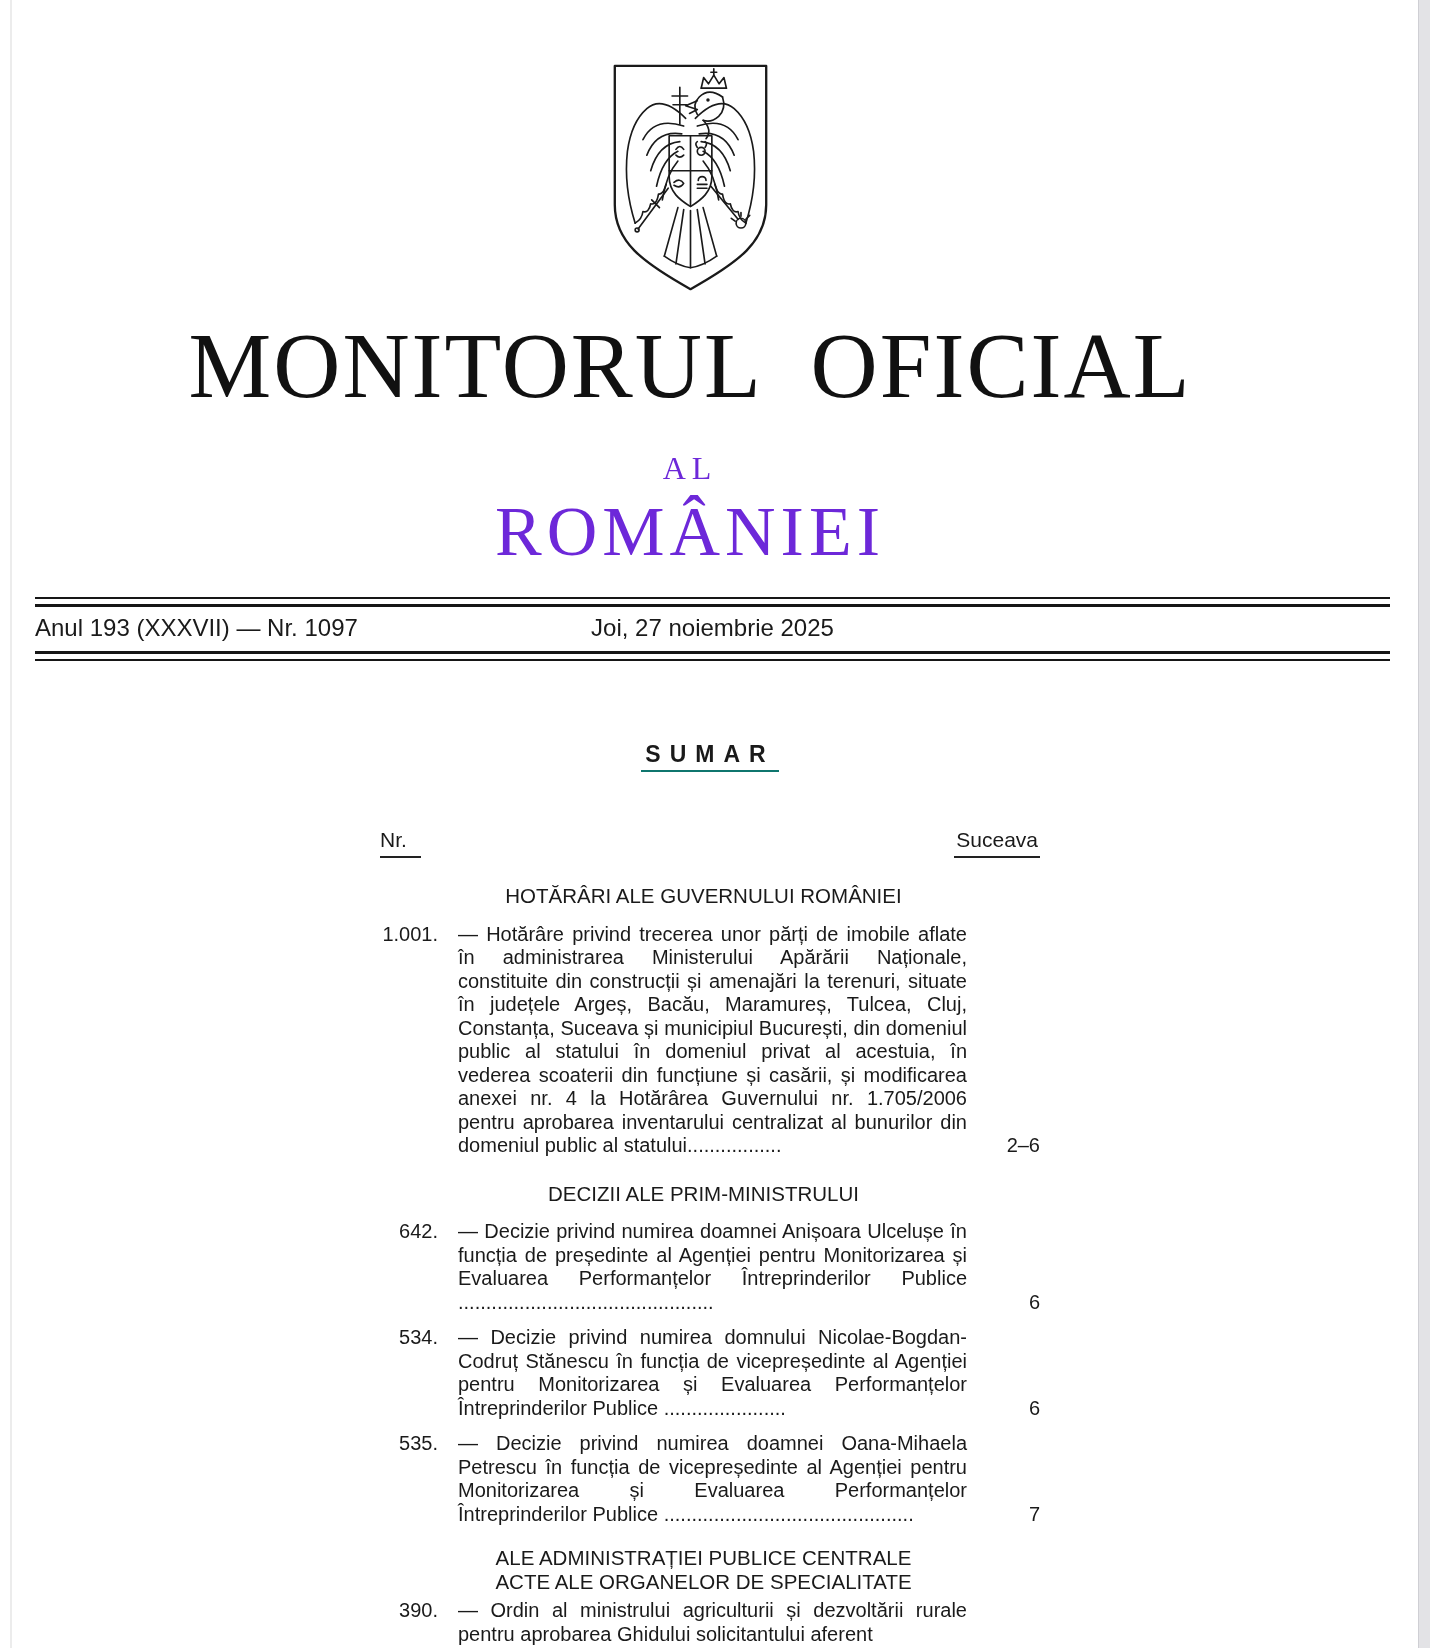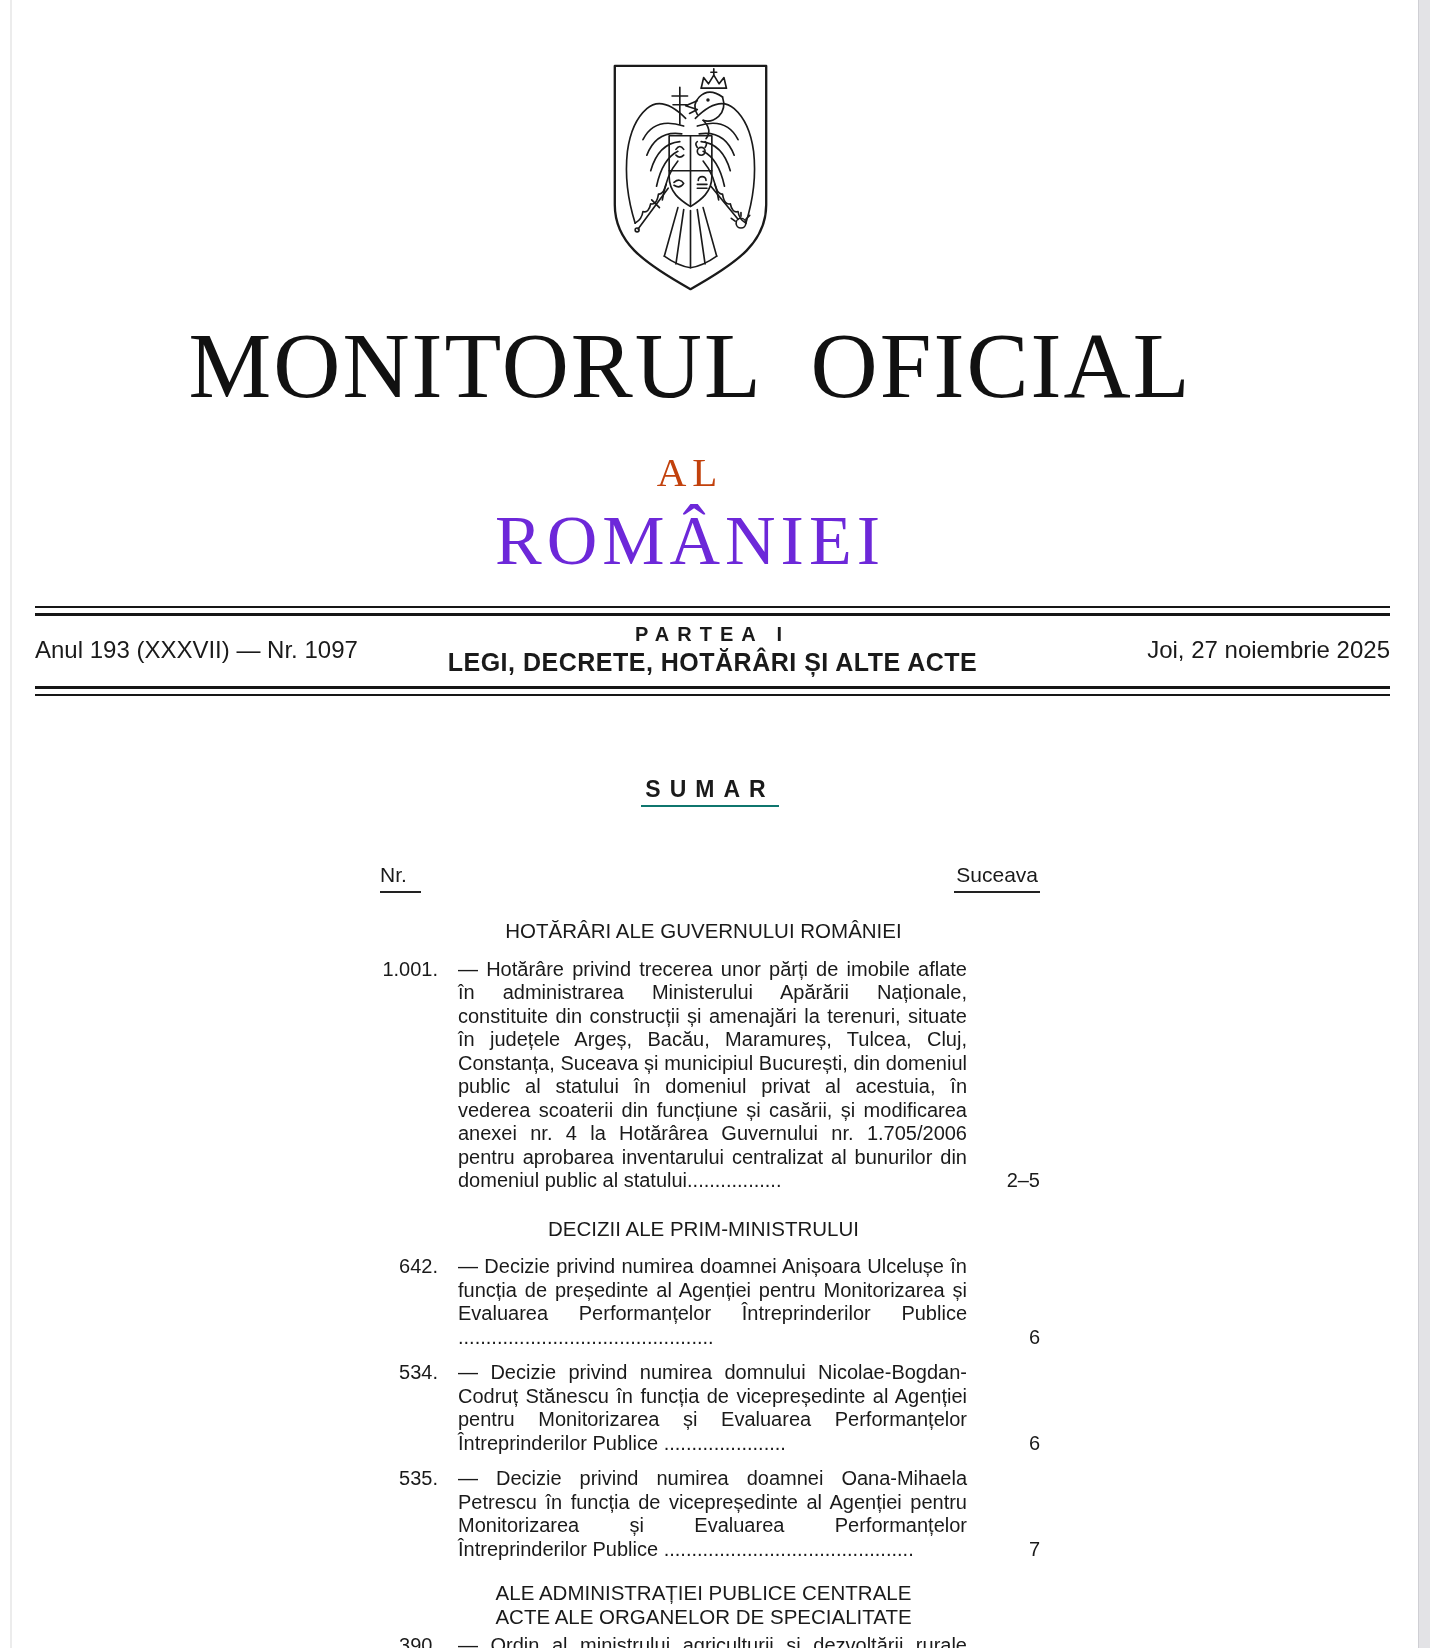--- a/index.html
+++ b/index.html
@@ -13,22 +13,22 @@
                  background:#e3e3e6; border-left:1px solid #cfcfd4; }
 
   
   .masthead { width:1380px; padding-top:62px; text-align:center; }
   .coat { display:block; margin:0 auto; }
   .m-title-top {
     font-family:"Liberation Serif", serif; font-size:93px; line-height:1;
     letter-spacing:2px; word-spacing:26px; margin-top:24px; white-space:nowrap; color:#111;
   }
   .m-title-mid {
-    font-family:"Liberation Serif", serif; font-size:41px; line-height:1;
-    letter-spacing:6px; margin-top:40px; color:#c2410c;
+    font-family:"Liberation Serif", serif; font-size:32px; line-height:1;
+    letter-spacing:6px; margin-top:40px; color:#6d28d9;
   }
   .m-title-bot {
     font-family:"Liberation Serif", serif; font-size:70px; line-height:1;
     letter-spacing:5px; margin-top:13px; color:#6d28d9;
   }
 
   
   .band { margin:30px 40px 0 35px; }
   .rl { border-top:2px solid #161616; }
   .rl-t1 { border-top-width:2px; margin-bottom:5px; }
@@ -129,24 +129,20 @@
   <div class="m-title-top">MONITORUL OFICIAL</div>
   <div class="m-title-mid">AL</div>
   <div class="m-title-bot">ROMÂNIEI</div>
 </div>
 
 <div class="band">
   <div class="rl rl-t1"></div>
   <div class="rl rl-t2"></div>
   <div class="band-row">
     <div class="band-left">Anul 193 (XXXVII) — Nr. 1097</div>
-    <div class="band-center">
-      <div class="part-label">PARTEA I</div>
-      <div class="part-subtitle">LEGI, DECRETE, HOTĂRÂRI ȘI ALTE ACTE</div>
-    </div>
     <div class="band-right">Joi, 27 noiembrie 2025</div>
   </div>
   <div class="rl rl-b1"></div>
   <div class="rl rl-b2"></div>
 </div>
 
 <div class="sumar">
   <span class="sumar-inner">SUMAR</span>
 </div>
 
@@ -156,21 +152,21 @@
     <span class="ul-nr">Nr.</span>
     <span class="ul-pg">Suceava</span>
   </div>
 
   <div class="sec-heading">
     <div>HOTĂRÂRI ALE GUVERNULUI ROMÂNIEI</div>
   </div>
   <div class="entry">
     <div class="entry-num">1.001.</div>
     <div class="entry-text">— Hotărâre privind trecerea unor părți de imobile aflate în administrarea Ministerului Apărării Naționale, constituite din construcții și amenajări la terenuri, situate în județele Argeș, Bacău, Maramureș, Tulcea, Cluj, Constanța, Suceava și municipiul București, din domeniul public al statului în domeniul privat al acestuia, în vederea scoaterii din funcțiune și casării, și modificarea anexei nr. 4 la Hotărârea Guvernului nr. 1.705/2006 pentru aprobarea inventarului centralizat al bunurilor din domeniul public al statului.................</div>
-    <div class="entry-page">2–5</div>
+    <div class="entry-page">2–6</div>
   </div>
 
   <div class="sec-heading" style="margin-top:24px;">
     <div>DECIZII ALE PRIM-MINISTRULUI</div>
   </div>
   <div class="entry">
     <div class="entry-num">642.</div>
     <div class="entry-text">— Decizie privind numirea doamnei Anișoara Ulcelușe în funcția de președinte al Agenției pentru Monitorizarea și Evaluarea Performanțelor Întreprinderilor Publice ..............................................</div>
     <div class="entry-page">6</div>
   </div>

